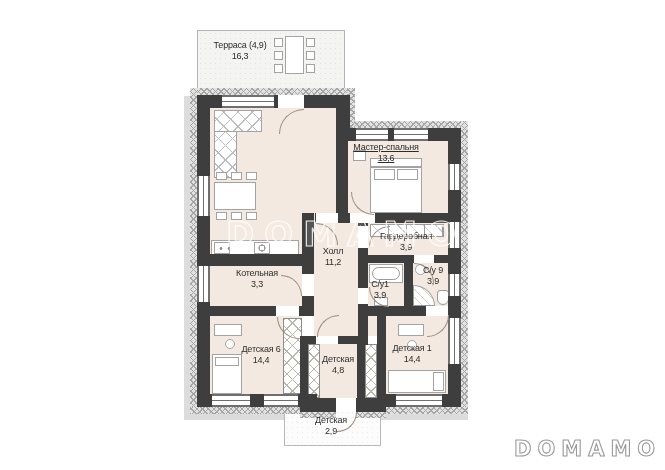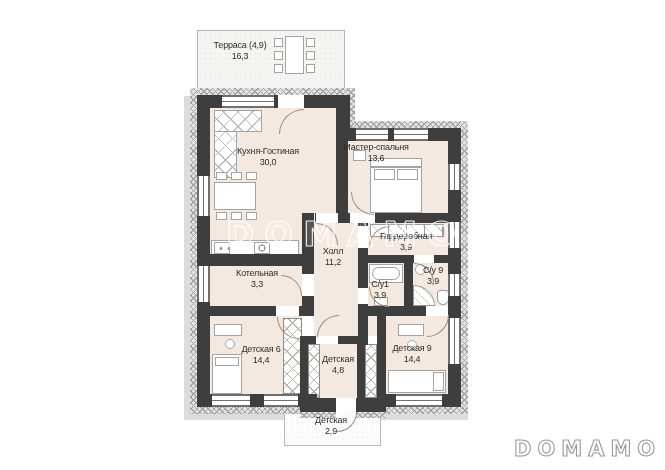--- a/index.html
+++ b/index.html
@@ -199,25 +199,21 @@
   <div class="a arc arc-tr" style="left:281px;top:275px;width:20px;height:20px;"></div>
   <div class="a arc arc-bl" style="left:277px;top:317px;width:21px;height:21px;"></div>
   <div class="a arc arc-br" style="left:427px;top:315px;width:21px;height:21px;"></div>
   <div class="a arc arc-tl" style="left:317px;top:315px;width:21px;height:21px;"></div>
   <div class="a arc arc-br" style="left:337px;top:412px;width:19px;height:19px;"></div>
 
   <div class="label" style="left:240px;top:40px;">
     <span class="rname">Терраса (4,9)</span>
     <span class="rarea">16,3</span>
   </div>
-  <div class="label" style="left:268px;top:146px;">
-    <span class="rname">Кухня-Гостиная</span>
-    <span class="rarea">30,0</span>
-  </div>
-  <div class="label" style="left:376px;top:142px;">
+  <div class="label" style="left:386px;top:142px;text-decoration:underline;">
     <span class="rname">Мастер-спальня</span>
     <span class="rarea">13,6</span>
   </div>
   <div class="label" style="left:406px;top:231px;">
     <span class="rname">Гардеробная</span>
     <span class="rarea">3,9</span>
   </div>
   <div class="label" style="left:333px;top:246px;">
     <span class="rname">Холл</span>
     <span class="rarea">11,2</span>
@@ -236,21 +232,21 @@
   </div>
   <div class="label" style="left:261px;top:344px;">
     <span class="rname">Детская 6</span>
     <span class="rarea">14,4</span>
   </div>
   <div class="label" style="left:338px;top:354px;">
     <span class="rname">Детская</span>
     <span class="rarea">4,8</span>
   </div>
   <div class="label" style="left:412px;top:343px;">
-    <span class="rname">Детская 9</span>
+    <span class="rname">Детская 1</span>
     <span class="rarea">14,4</span>
   </div>
   <div class="label" style="left:331px;top:415px;">
     <span class="rname">Детская</span>
     <span class="rarea">2,9</span>
   </div>
 
   <div class="wm" style="left:226px;top:214px;">DOMAMO</div>
   <div class="logo" style="left:514px;top:437px;">DOMAMO</div>
 

